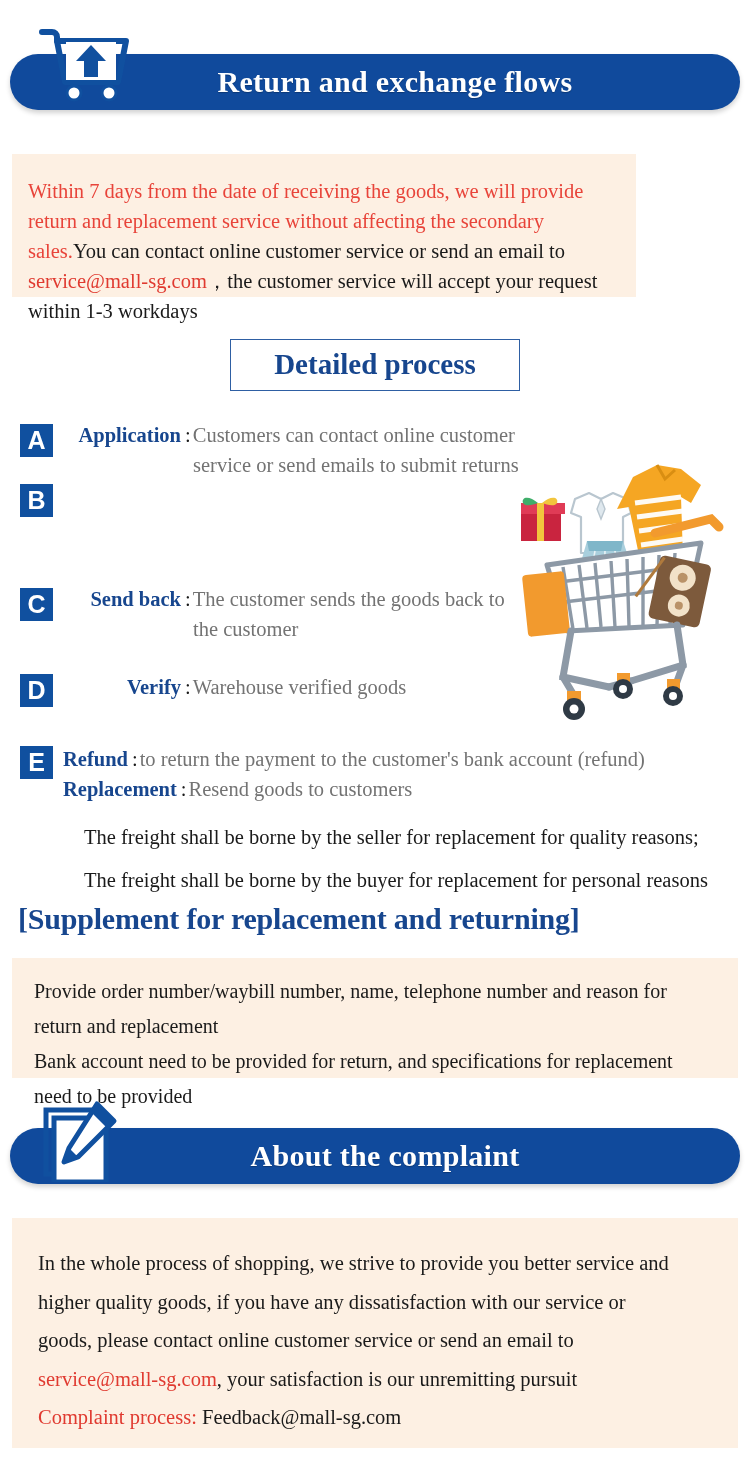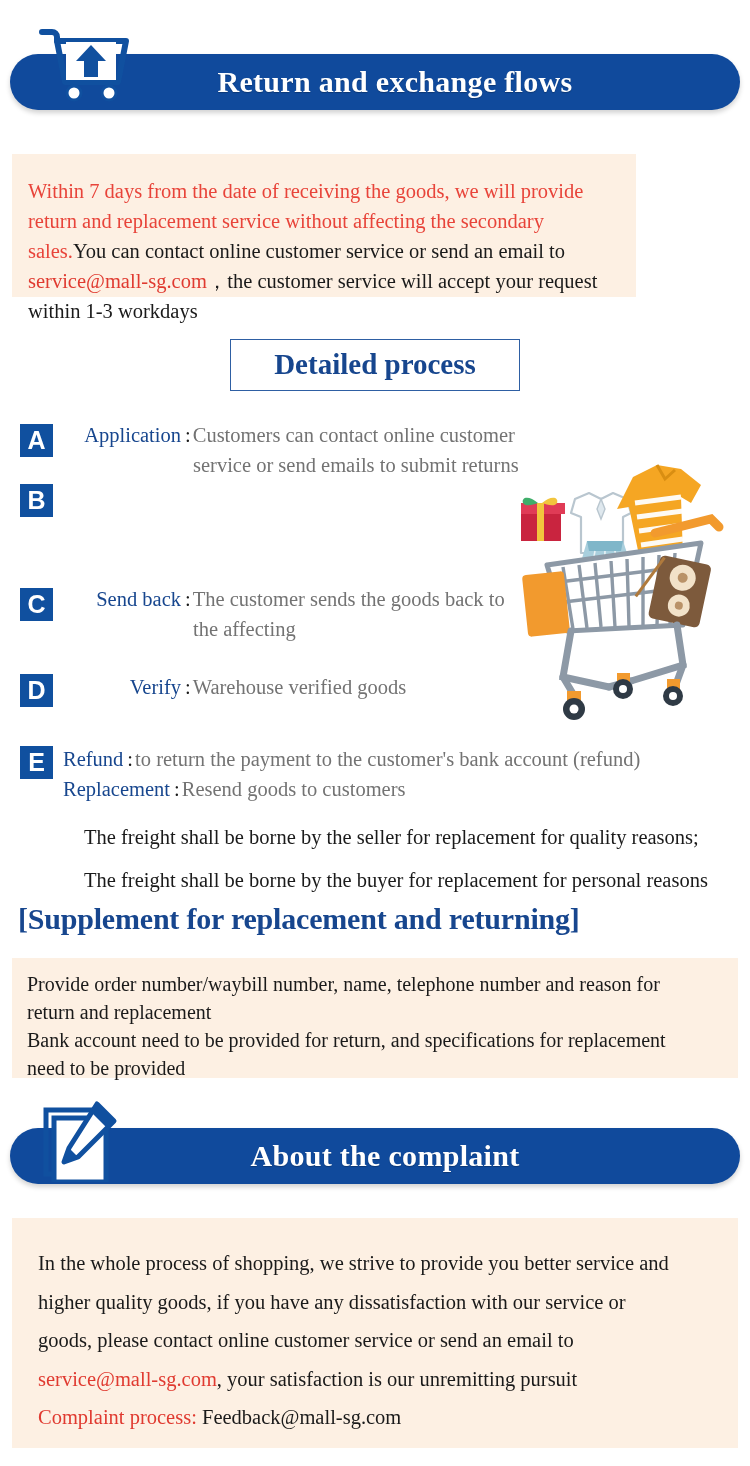--- a/index.html
+++ b/index.html
@@ -83,21 +83,21 @@
   .red-strong { color: #e03a30; }
 
   #supplement-box {
     left: 12px;
     top: 958px;
     width: 726px;
     height: 120px;
     padding: 12px 14px 0 14px;
   }
   #supplement-box p {
-    margin: 1px;
+    margin: 8px;
     font-size: 20px;
     line-height: 27px;
   }
 
   #complaint-box {
     left: 12px;
     top: 1218px;
     width: 726px;
     height: 230px;
     padding: 26px 20px 0 26px;
@@ -152,21 +152,21 @@
     margin-left: 63px;
     width: 480px;
   }
   .line {
     font-size: 20.5px;
     line-height: 30px;
     white-space: nowrap;
   }
   .lbl {
     color: #17468e;
-    font-weight: normal;
+    font-weight: bold;
     display: inline-block;
     text-align: right;
   }
   .lbl-wide { width: 118px; }
   .colon { color: #1a1a1a; padding: 0 2px 0 4px; }
   .body-txt { color: #737373; }
   .cont { padding-left: 130px; }
 
   
   .lbl-left { text-align: left; }
@@ -235,21 +235,21 @@
   </div>
 
   <div class="step" style="height:92px;">
     <div class="badge" style="top:4px;">B</div>
   </div>
 
   <div class="step" style="height:72px;padding-top:12px;">
     <div class="badge" style="top:16px;">C</div>
     <div class="step-lines">
       <div class="line"><span class="lbl lbl-wide">Send back</span><span class="colon">:</span><span class="body-txt">The customer sends the goods back to</span></div>
-      <div class="line cont"><span class="body-txt">the affecting</span></div>
+      <div class="line cont"><span class="body-txt">the customer</span></div>
     </div>
   </div>
 
   <div class="step" style="height:54px;padding-top:16px;">
     <div class="badge" style="top:18px;">D</div>
     <div class="step-lines">
       <div class="line"><span class="lbl lbl-wide">Verify</span><span class="colon">:</span><span class="body-txt">Warehouse verified goods</span></div>
     </div>
   </div>
 

